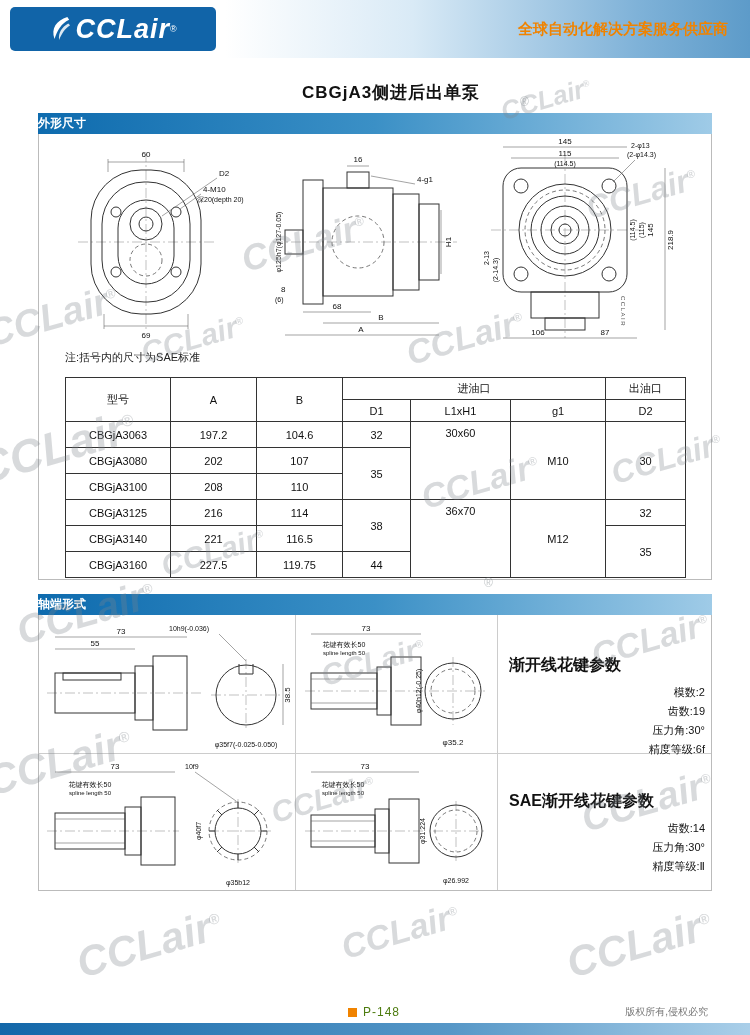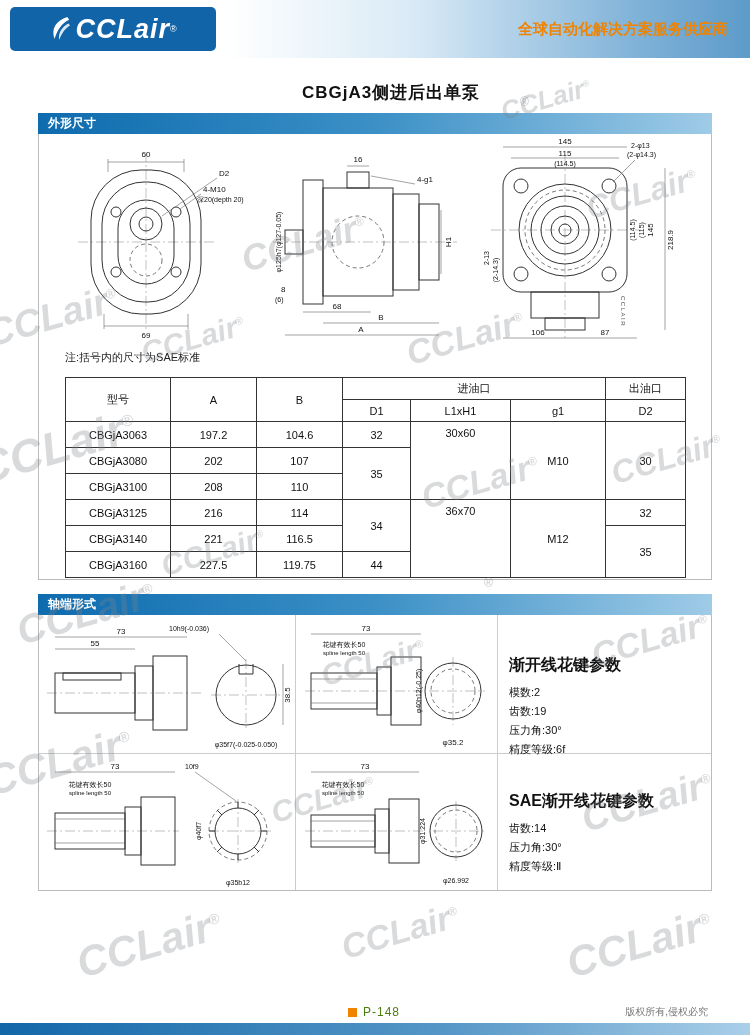--- a/index.html
+++ b/index.html
@@ -8,21 +8,21 @@
   
   .header{position:absolute;top:0;left:0;width:750px;height:58px;
           background:linear-gradient(90deg,#ffffff 0%,#ffffff 30%,#d9eaf6 55%,#7fb2d8 85%,#5d9bc9 100%);}
   .logo-box{position:absolute;left:10px;top:7px;width:206px;height:44px;background:#1164a8;border-radius:5px;
             display:flex;align-items:center;justify-content:center;}
   .logo-text{color:#fff;font-size:27px;font-weight:bold;font-style:italic;letter-spacing:1px;margin-left:4px;}
   .logo-reg{color:#fff;font-size:9px;vertical-align:super;}
   .slogan{position:absolute;right:22px;top:20px;color:#f08300;font-weight:bold;font-size:15px;}
   .page-title{position:absolute;top:81px;left:16px;width:750px;text-align:center;font-size:17px;font-weight:bold;letter-spacing:1px;}
   
-  .sec-bar{position:absolute;left:38px;width:674px;height:21px;box-sizing:border-box;padding-left:10px;
+  .sec-bar{position:absolute;left:38px;width:674px;height:21px;box-sizing:border-box;
            background:linear-gradient(90deg,#0e6bae,#3b90c6 50%,#9fcbe7);color:#fff;font-size:12px;font-weight:bold;line-height:21px;}
   .bar1{top:113px;} .bar2{top:594px;}
   .sec-box{position:absolute;left:38px;width:674px;border:1px solid #bbb;border-top:none;box-sizing:border-box;}
   .box1{top:134px;height:446px;} .box2{top:615px;height:276px;}
   .divider-h{position:absolute;left:0;right:0;top:138px;height:1px;background:#ccc;}
   .divider-v{position:absolute;top:0;bottom:0;width:1px;background:#ccc;}
   .dv1{left:256px;} .dv2{left:458px;}
   .d-front{position:absolute;left:14px;top:8px;} .d-side{position:absolute;left:232px;top:8px;}
   .d-rear{position:absolute;left:436px;top:2px;}
   .note{position:absolute;left:26px;top:216px;font-size:11px;color:#222;}
@@ -31,21 +31,21 @@
   .spec-table th,.spec-table td{border:1px solid #333;text-align:center;padding:0;font-weight:normal;}
   .spec-table thead th{height:21px;text-align:center;}
   .spec-table tbody td{height:25px;}
   .vtop{vertical-align:top;padding-top:5px !important;}
   
   .sd1{position:absolute;left:4px;top:4px;} .sd2{position:absolute;left:262px;top:4px;}
   .sd3{position:absolute;left:4px;top:142px;} .sd4{position:absolute;left:262px;top:142px;}
   .params{position:absolute;left:470px;width:196px;font-size:11px;}
   .p1{top:40px;} .p2{top:176px;}
   .params-title{font-weight:bold;font-size:16px;margin-bottom:7px;}
-  .params-line{line-height:19px;}
+  .params-line{line-height:19px;text-align:right;}
   
   svg .ln{stroke:#333;fill:none;stroke-width:1;}
   svg .lt{stroke:#666;fill:none;stroke-width:0.6;}
   svg .cl{stroke:#999;fill:none;stroke-width:0.6;stroke-dasharray:10 3 2 3;}
   svg .dsh{stroke:#555;fill:none;stroke-width:0.8;stroke-dasharray:4 3;}
   svg text{fill:#111;font-size:8px;font-family:inherit;}
   svg text.s7{font-size:7px;} svg text.s6{font-size:6px;}
   svg text.mid{text-anchor:middle;}
   svg text.brand{fill:#555;font-size:6px;letter-spacing:1.5px;}
   
@@ -220,21 +220,21 @@
         </tr>
         <tr>
           <td>CBGjA3100</td>
           <td>208</td>
           <td>110</td>
         </tr>
         <tr>
           <td>CBGjA3125</td>
           <td>216</td>
           <td>114</td>
-          <td rowspan="2">34</td>
+          <td rowspan="2">38</td>
           <td rowspan="3" class="vtop">36x70</td>
           <td rowspan="3">M12</td>
           <td>32</td>
         </tr>
         <tr>
           <td>CBGjA3140</td>
           <td>221</td>
           <td>116.5</td>
           <td rowspan="2">35</td>
         </tr>

